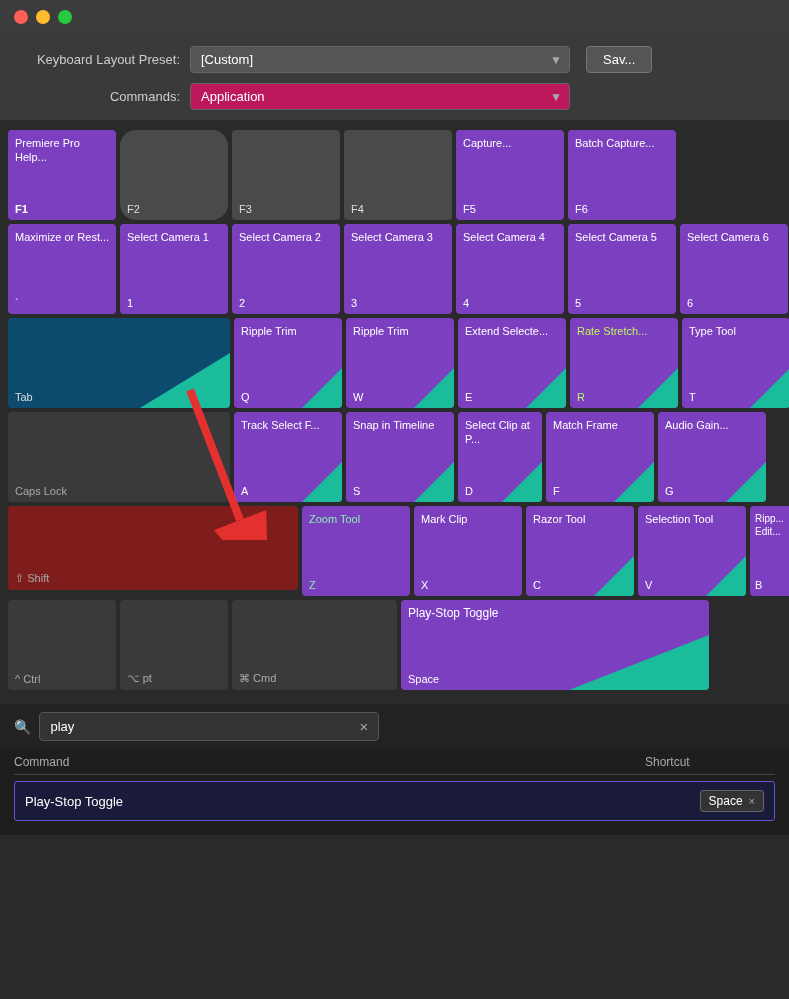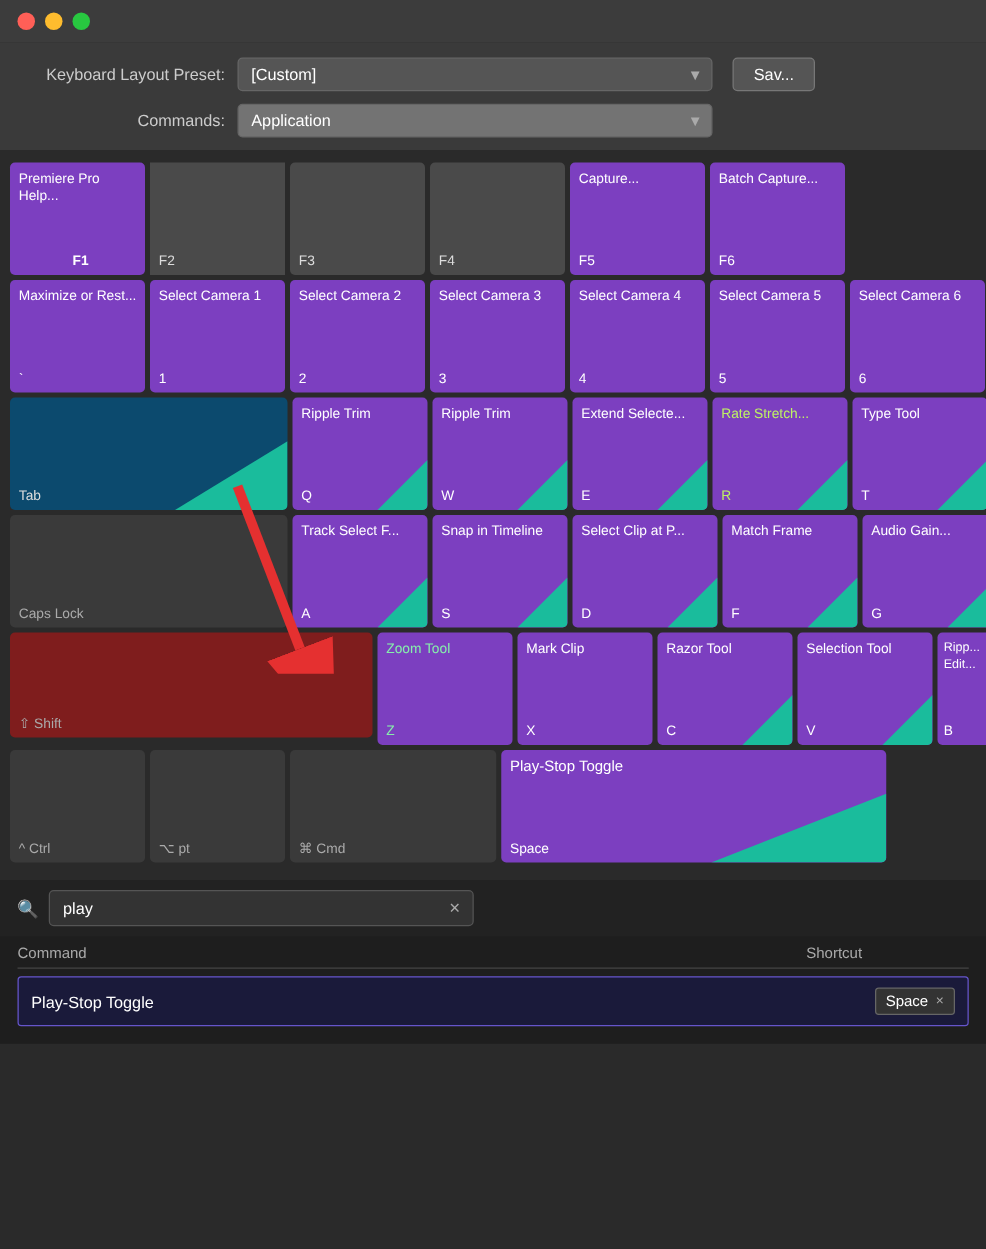--- a/index.html
+++ b/index.html
@@ -58,36 +58,36 @@
       <select style="background:#555;border:1px solid #666;border-radius:4px;color:#fff;padding:5px 30px 5px 10px;font-size:13px;appearance:none;-webkit-appearance:none;cursor:pointer;min-width:380px;">
         <option>[Custom]</option>
       </select>
       <span style="position:absolute;right:8px;pointer-events:none;color:#aaa;font-size:12px;">▼</span>
     </div>
     <button style="background:#555;border:1px solid #777;border-radius:4px;color:#fff;padding:5px 16px;font-size:13px;cursor:pointer;margin-left:6px;">Sav...</button>
   </div>
   <div class="setting-row">
     <span style="color:#ccc;font-size:13px;min-width:160px;text-align:right;">Commands:</span>
     <div class="select-wrapper" style="position:relative;display:inline-flex;align-items:center;">
-      <select style="background:#737373;border:1px solid #666;border-radius:4px;color:#fff;padding:5px 30px 5px 10px;font-size:13px;appearance:none;-webkit-appearance:none;cursor:pointer;min-width:380px;">
+      <select style="background:#be185d;border:1px solid #666;border-radius:4px;color:#fff;padding:5px 30px 5px 10px;font-size:13px;appearance:none;-webkit-appearance:none;cursor:pointer;min-width:380px;">
         <option>Application</option>
       </select>
       <span style="position:absolute;right:8px;pointer-events:none;color:#aaa;font-size:12px;">▼</span>
     </div>
   </div>
 </div>
 
 <div style="background:#2a2a2a;padding:10px 8px;position:relative;">
 
   <div style="display:flex;gap:4px;margin-bottom:4px;">
     <div style="position:relative;border-radius:4px;overflow:hidden;width:108px;height:90px;background:#7c3fc0;color:#fff;flex-shrink:0;">
       <span style="position:absolute;top:6px;left:7px;right:4px;font-size:11px;font-weight:500;line-height:1.3;z-index:2;">Premiere Pro Help...</span>
-      <span style="position:absolute;bottom:5px;left:7px;font-size:11px;font-weight:700;z-index:2;margin-left:43px;">F1</span>
-    </div>
-    <div style="position:relative;border-radius:0;overflow:hidden;width:108px;height:90px;background:#4a4a4a;color:#ddd;flex-shrink:0;">
+      <span style="position:absolute;bottom:5px;left:7px;font-size:11px;font-weight:700;z-index:2;">F1</span>
+    </div>
+    <div style="position:relative;border-radius:16px;overflow:hidden;width:108px;height:90px;background:#4a4a4a;color:#ddd;flex-shrink:0;">
       <span style="position:absolute;bottom:5px;left:7px;font-size:11px;font-weight:500;z-index:2;">F2</span>
     </div>
     <div style="position:relative;border-radius:4px;overflow:hidden;width:108px;height:90px;background:#4a4a4a;color:#ddd;flex-shrink:0;">
       <span style="position:absolute;bottom:5px;left:7px;font-size:11px;font-weight:500;z-index:2;">F3</span>
     </div>
     <div style="position:relative;border-radius:4px;overflow:hidden;width:108px;height:90px;background:#4a4a4a;color:#ddd;flex-shrink:0;">
       <span style="position:absolute;bottom:5px;left:7px;font-size:11px;font-weight:500;z-index:2;">F4</span>
     </div>
     <div style="position:relative;border-radius:4px;overflow:hidden;width:108px;height:90px;background:#7c3fc0;color:#fff;flex-shrink:0;">
       <span style="position:absolute;top:6px;left:7px;right:4px;font-size:11px;font-weight:500;line-height:1.3;z-index:2;">Capture...</span>
@@ -169,21 +169,21 @@
     <div style="position:relative;border-radius:4px;overflow:hidden;width:108px;height:90px;background:#7c3fc0;color:#fff;flex-shrink:0;">
       <div style="position:absolute;bottom:0;right:0;width:0;height:0;border-style:solid;border-width:0 0 40px 40px;border-color:transparent transparent #1abc9c transparent;z-index:1;"></div>
       <span style="position:absolute;top:6px;left:7px;right:4px;font-size:11px;font-weight:500;line-height:1.3;z-index:2;">Track Select F...</span>
       <span style="position:absolute;bottom:5px;left:7px;font-size:11px;font-weight:500;z-index:2;">A</span>
     </div>
     <div style="position:relative;border-radius:4px;overflow:hidden;width:108px;height:90px;background:#7c3fc0;color:#fff;flex-shrink:0;">
       <div style="position:absolute;bottom:0;right:0;width:0;height:0;border-style:solid;border-width:0 0 40px 40px;border-color:transparent transparent #1abc9c transparent;z-index:1;"></div>
       <span style="position:absolute;top:6px;left:7px;right:4px;font-size:11px;font-weight:500;line-height:1.3;z-index:2;">Snap in Timeline</span>
       <span style="position:absolute;bottom:5px;left:7px;font-size:11px;font-weight:500;z-index:2;">S</span>
     </div>
-    <div style="position:relative;border-radius:4px;overflow:hidden;width:116px;height:90px;background:#7c3fc0;color:#fff;flex-shrink:0;">
+    <div style="position:relative;border-radius:4px;overflow:hidden;width:84px;height:90px;background:#7c3fc0;color:#fff;flex-shrink:0;">
       <div style="position:absolute;bottom:0;right:0;width:0;height:0;border-style:solid;border-width:0 0 40px 40px;border-color:transparent transparent #1abc9c transparent;z-index:1;"></div>
       <span style="position:absolute;top:6px;left:7px;right:4px;font-size:11px;font-weight:500;line-height:1.3;z-index:2;">Select Clip at P...</span>
       <span style="position:absolute;bottom:5px;left:7px;font-size:11px;font-weight:500;z-index:2;">D</span>
     </div>
     <div style="position:relative;border-radius:4px;overflow:hidden;width:108px;height:90px;background:#7c3fc0;color:#fff;flex-shrink:0;">
       <div style="position:absolute;bottom:0;right:0;width:0;height:0;border-style:solid;border-width:0 0 40px 40px;border-color:transparent transparent #1abc9c transparent;z-index:1;"></div>
       <span style="position:absolute;top:6px;left:7px;right:4px;font-size:11px;font-weight:500;line-height:1.3;z-index:2;">Match Frame</span>
       <span style="position:absolute;bottom:5px;left:7px;font-size:11px;font-weight:500;z-index:2;">F</span>
     </div>
     <div style="position:relative;border-radius:4px;overflow:hidden;width:108px;height:90px;background:#7c3fc0;color:#fff;flex-shrink:0;">

